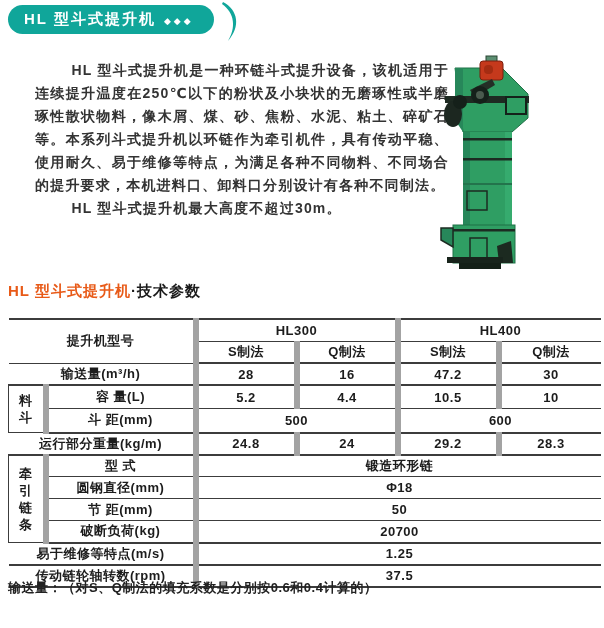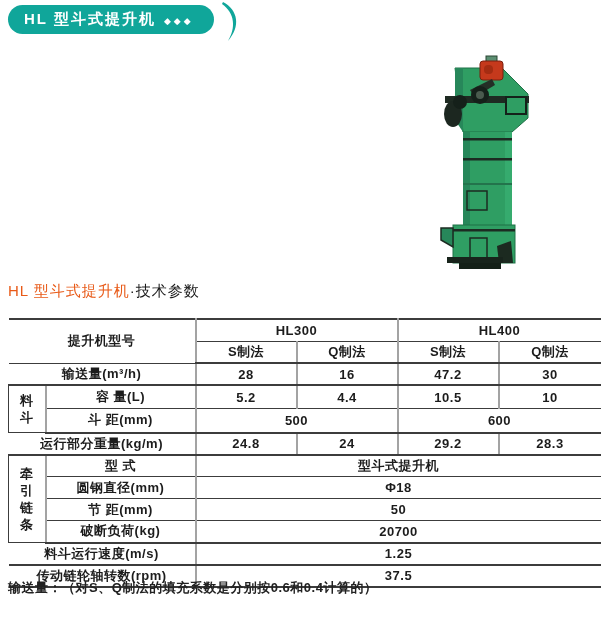--- a/index.html
+++ b/index.html
@@ -58,37 +58,37 @@
   .intro p { text-indent: 2.6em; }
 
   
   .machine { position: absolute; left: 440px; top: 50px; width: 160px; height: 230px; }
 
   
   .section-title {
     position: absolute;
     left: 8px; top: 282px;
     font-size: 15px;
-    font-weight: normal;
+    font-weight: bold;
     letter-spacing: 1px;
     white-space: nowrap;
   }
   .section-title .hl { color: #e85a18; }
   .section-title .rest { color: #1a1a1a; }
 
   
   .spec-wrap { position: absolute; left: 8px; top: 318px; width: 592px; font-weight: bold; }
   table.spec {
     border-collapse: collapse;
     table-layout: fixed;
     width: 592px;
     border-top: 2px solid #3c3c3c;
   }
   .spec td {
-    border-left: 2px solid #a3a3a3;
+    border-left: 6px solid #a3a3a3;
     height: 22px;
     text-align: center;
     vertical-align: middle;
     font-size: 13px;
     color: #1c1c1c;
     letter-spacing: 0.5px;
     padding: 0 2px;
     overflow: hidden;
   }
   .spec td.no-l { border-left: none; }
@@ -120,20 +120,24 @@
   <div class="banner">
     <div class="banner-pill">
       <span class="banner-title">HL 型斗式提升机</span>
       <span class="banner-diamonds">◆◆◆</span>
     </div>
     <svg class="banner-swoosh" width="24" height="42" viewBox="0 0 24 42">
       <path d="M2,1 C17,9 20,25 7,40 C15,27 14,12 1,3 Z" fill="#10a69a"></path>
     </svg>
   </div>
 
+  <div class="intro">
+    <p>HL 型斗式提升机是一种环链斗式提升设备，该机适用于连续提升温度在250℃以下的粉状及小块状的无磨琢性或半磨琢性散状物料，像木屑、煤、砂、焦粉、水泥、粘土、碎矿石等。本系列斗式提升机以环链作为牵引机件，具有传动平稳、使用耐久、易于维修等特点，为满足各种不同物料、不同场合的提升要求，本机进料口、卸料口分别设计有各种不同制法。</p>
+    <p>HL 型斗式提升机最大高度不超过30m。</p>
+  </div>
 
   <svg class="machine" viewBox="0 0 160 230">
 
     <rect x="46" y="6" width="11" height="14" fill="#5c8f72" stroke="#2a4635" stroke-width="1"></rect>
 
     <polygon points="15,18 62,18 88,44 88,68 72,82 23,82" fill="#2f9e63" stroke="#1f7046" stroke-width="1"></polygon>
     <polygon points="15,18 23,18 23,82 15,70" fill="#27875a"></polygon>
 
     <rect x="40" y="11" width="23" height="19" rx="3" fill="#c5391c" stroke="#7a1f0e" stroke-width="1"></rect>
     <rect x="44" y="15" width="9" height="9" rx="4" fill="#a42c12"></rect>
@@ -215,36 +219,36 @@
       <tr class="bb2">
         <td class="no-l" colspan="2">运行部分重量(kg/m)</td>
         <td>24.8</td>
         <td>24</td>
         <td>29.2</td>
         <td>28.3</td>
       </tr>
       <tr class="bb1">
         <td class="grp" rowspan="4">牵引链条</td>
         <td>型 式</td>
-        <td colspan="4">型斗式提升机</td>
+        <td colspan="4">锻造环形链</td>
       </tr>
       <tr class="bb1">
         <td>圆钢直径(mm)</td>
         <td colspan="4">Φ18</td>
       </tr>
       <tr class="bb1">
         <td>节 距(mm)</td>
         <td colspan="4">50</td>
       </tr>
       <tr class="bb2">
         <td>破断负荷(kg)</td>
         <td colspan="4">20700</td>
       </tr>
       <tr class="bb2">
-        <td class="no-l" colspan="2">料斗运行速度(m/s)</td>
+        <td class="no-l" colspan="2">易于维修等特点(m/s)</td>
         <td colspan="4">1.25</td>
       </tr>
       <tr class="bb2">
         <td class="no-l" colspan="2">传动链轮轴转数(rpm)</td>
         <td colspan="4">37.5</td>
       </tr>
     </tbody>
       </table>
   </div>
 

